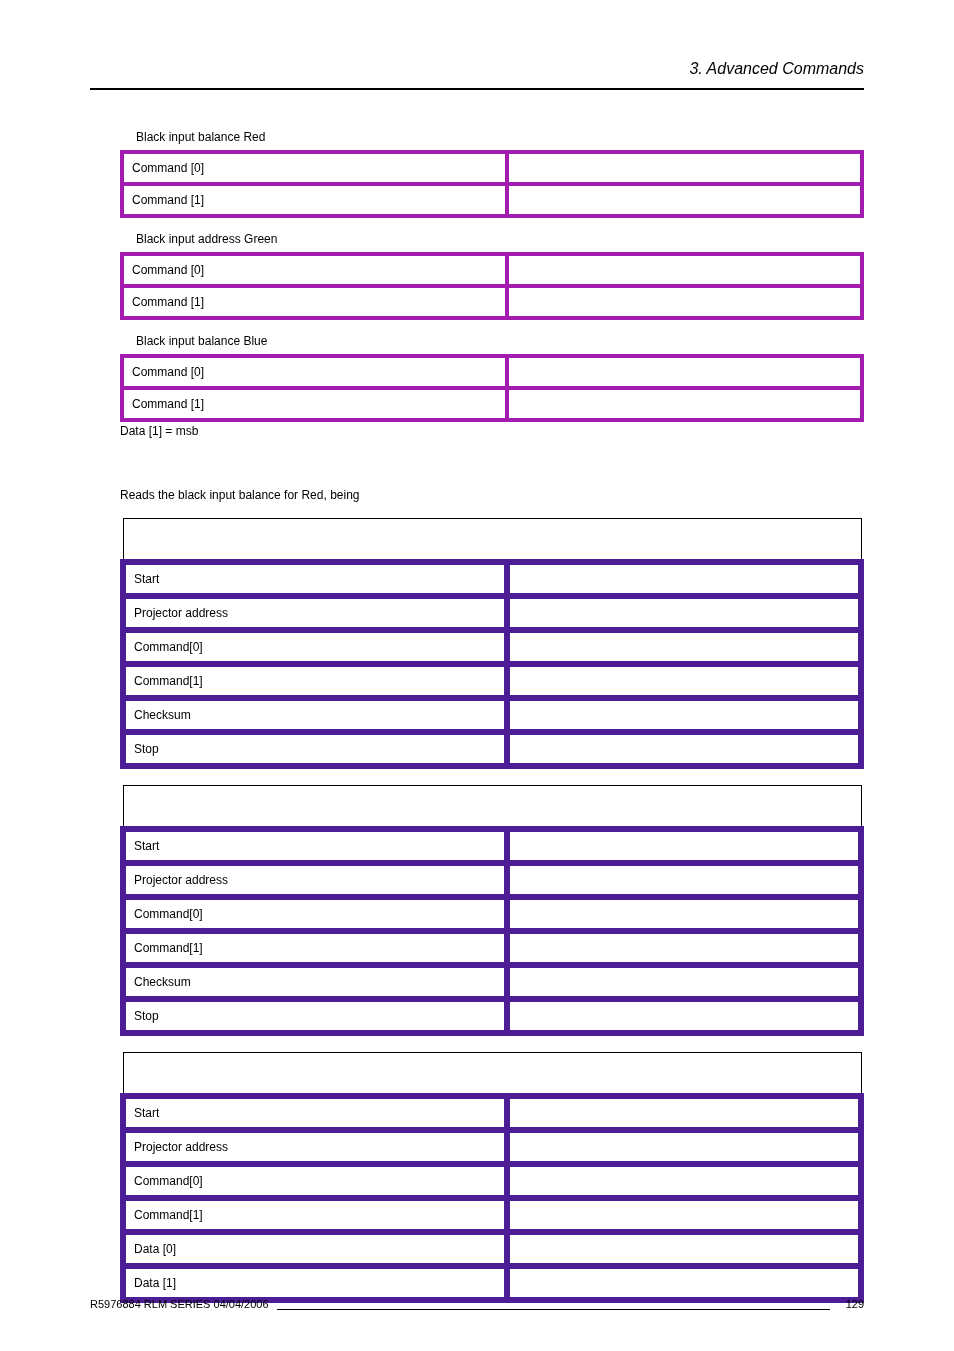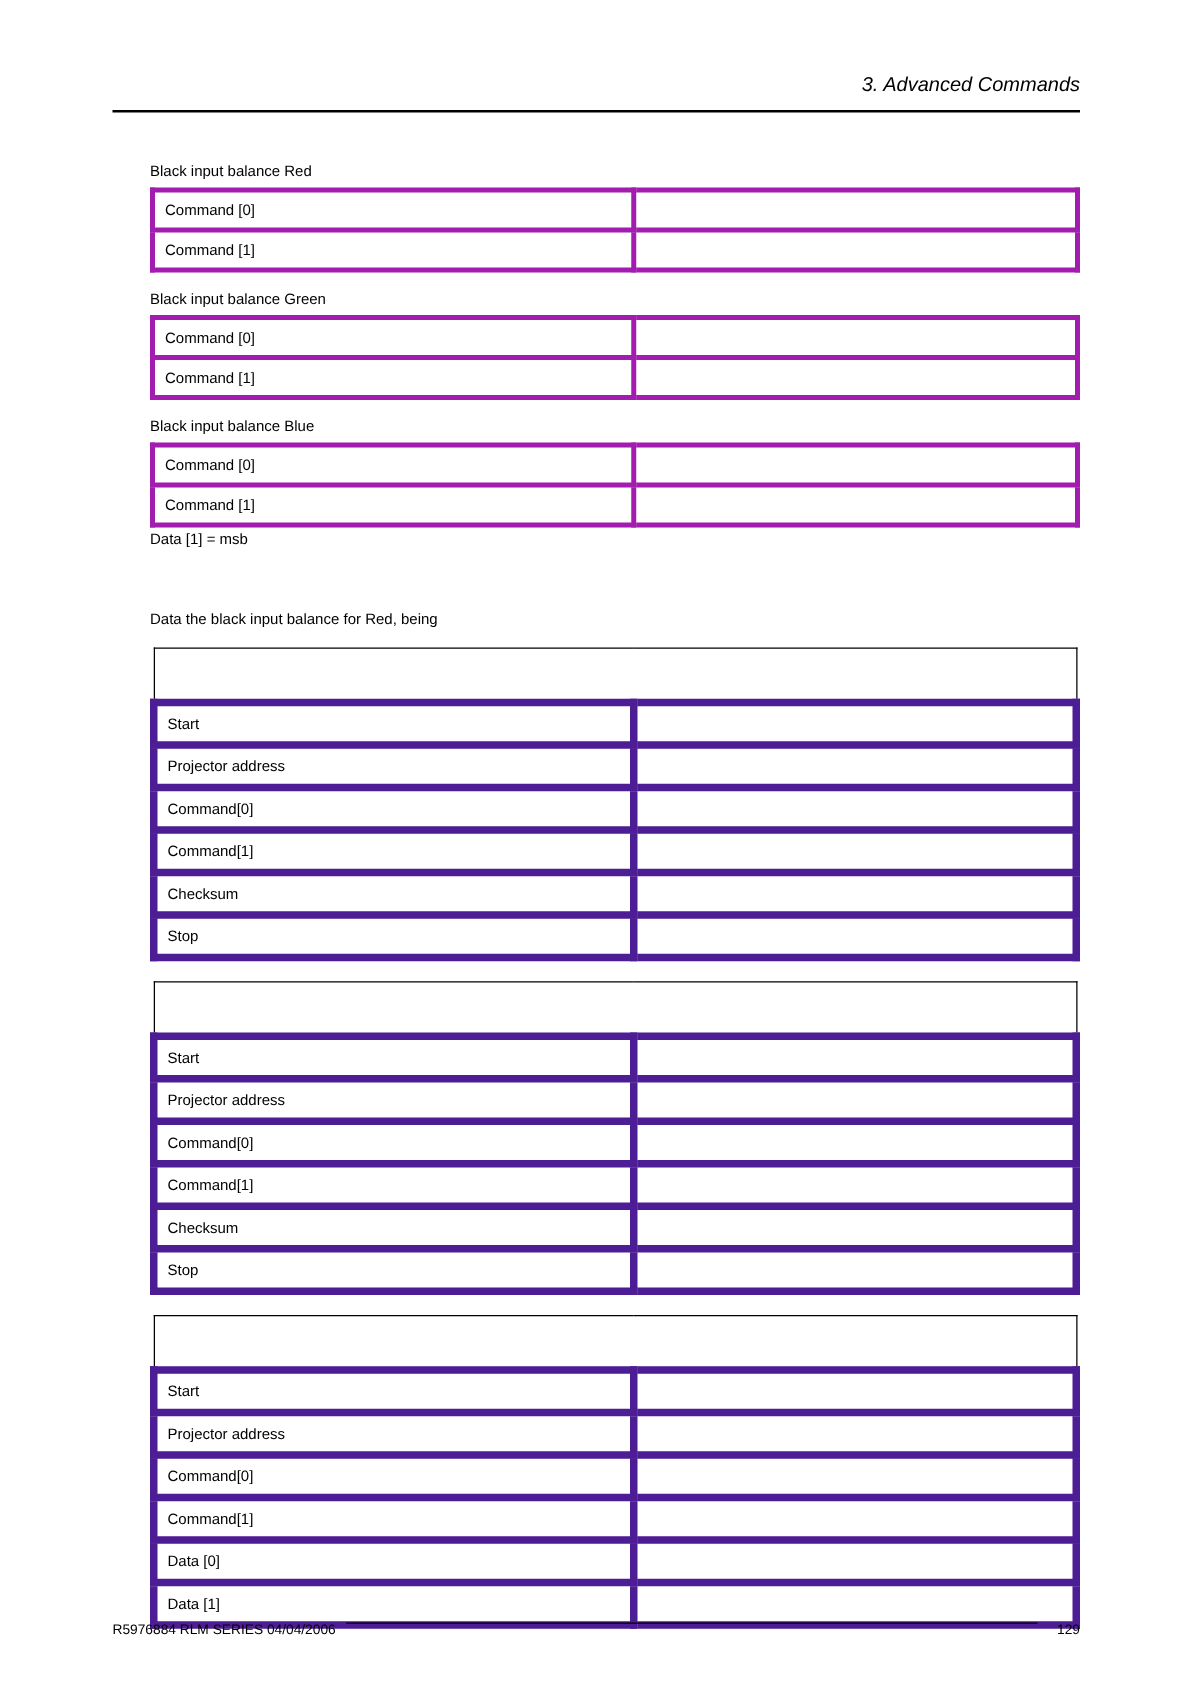--- a/index.html
+++ b/index.html
@@ -24,21 +24,21 @@
   }
   .header-rule {
     border-bottom: 2px solid #000;
     margin-bottom: 40px;
   }
   .doc-body {
     padding-left: 30px;
   }
   .section-label {
     font-size: 12px;
-    margin: 14px 0 6px 0;
+    margin: 14px 0 6px 16px;
   }
   .body-text {
     font-size: 12px;
     margin: 30px 0 8px 0;
   }
   .body-text.tight {
     margin: 2px 0;
   }
   table.cmd {
     width: 100%;
@@ -75,21 +75,21 @@
   table.big td.left {
     width: 52%;
   }
   .footer {
     position: absolute;
     left: 90px;
     right: 90px;
     bottom: 40px;
     font-size: 11px;
     display: flex;
-    align-items: flex-start;
+    align-items: flex-end;
     gap: 8px;
   }
   .footer .line {
     flex: 1;
     border-bottom: 1px solid #000;
     height: 0;
   }
   .footer .pnum {
     padding-left: 8px;
   }
@@ -111,21 +111,21 @@
         <td class="left">Command [0]</td>
         <td></td>
       </tr>
       <tr>
         <td class="left">Command [1]</td>
         <td></td>
       </tr>
     </tbody>
       </table>
 
-    <div class="section-label">Black input balance Green</div>
+    <div class="section-label">Black input address Green</div>
     <table class="cmd">
       <tbody>
           <tr>
         <td class="left">Command [0]</td>
         <td></td>
       </tr>
       <tr>
         <td class="left">Command [1]</td>
         <td></td>
       </tr>
@@ -141,21 +141,21 @@
       </tr>
       <tr>
         <td class="left">Command [1]</td>
         <td></td>
       </tr>
     </tbody>
       </table>
 
     <div class="body-text tight">Data [1] = msb</div>
 
-    <div class="body-text" style="margin-top:50px;">Data the black input balance for Red, being</div>
+    <div class="body-text" style="margin-top:50px;">Reads the black input balance for Red, being</div>
 
     <table class="big">
       <tbody>
           <tr>
             <th colspan="2"></th>
           </tr>
       <tr>
             <td class="left">Start</td>
             <td></td>
           </tr>

